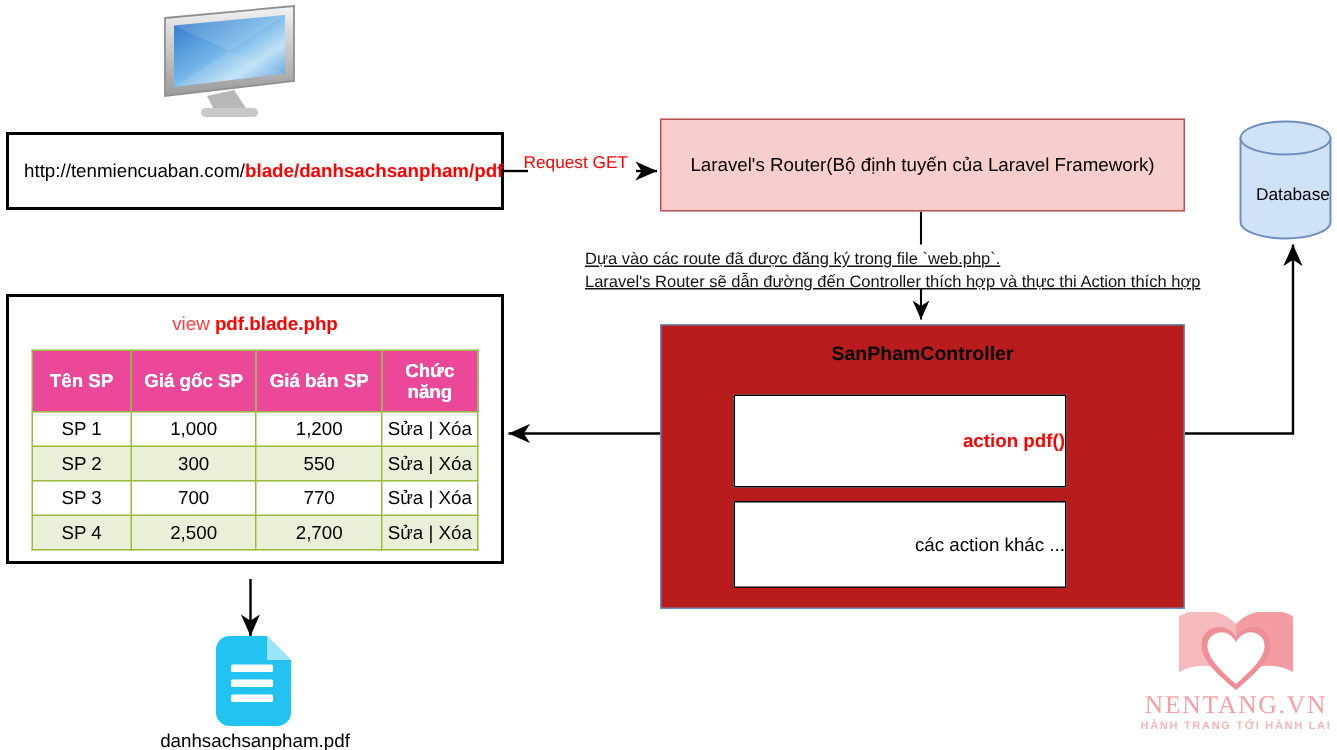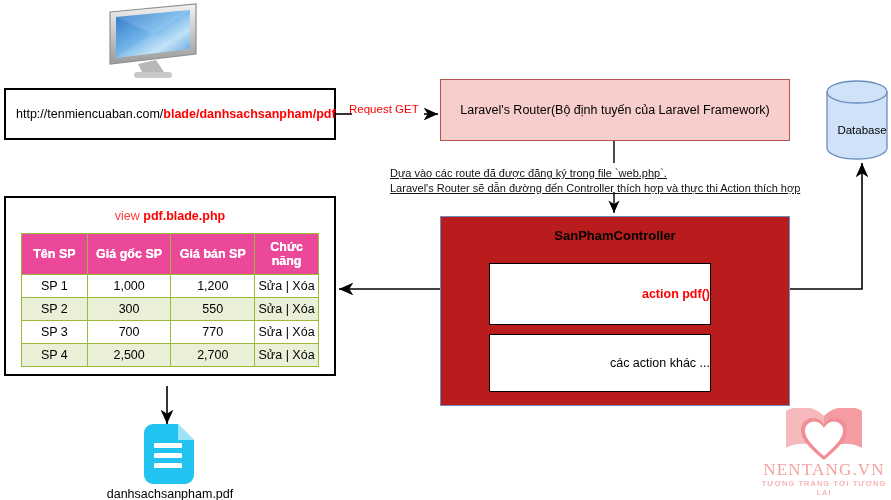--- a/index.html
+++ b/index.html
@@ -209,16 +209,16 @@
   <div class="abs" id="pdf-label">danhsachsanpham.pdf</div>
 
   <div class="abs" id="logo">
     <svg viewBox="0 0 134 56" width="134" height="56">
       <path d="M67,8 C58,-2 40,-4 29,3 L29,40 C41,33 58,35 67,44 Z" fill="#f6b9bc"></path>
       <path d="M67,8 C76,-2 94,-4 105,3 L105,40 C93,33 76,35 67,44 Z" fill="#f49ca1"></path>
       <path d="M67,52 C50,38 44,30 44,22 C44,14 50,10 56,10 C61,10 65,13 67,17 C69,13 73,10 78,10 C84,10 90,14 90,22 C90,30 84,38 67,52 Z" fill="#f08e95"></path>
       <path d="M67,48 C53,36 48,29 48,22.5 C48,16.5 53,13.5 57.5,13.5 C61.5,13.5 65,16.5 67,20 C69,16.5 72.5,13.5 76.5,13.5 C81,13.5 86,16.5 86,22.5 C86,29 81,36 67,48 Z" fill="#ffffff"></path>
     </svg>
     <div id="logo-name">NENTANG.VN</div>
-    <div id="logo-tag">TƯƠNG TRANG TỚI TƯƠNG LAI</div>
+    <div id="logo-tag">HÀNH TRANG TỚI HÀNH LAI</div>
   </div>
 
 </div>
 
 </body></html>

